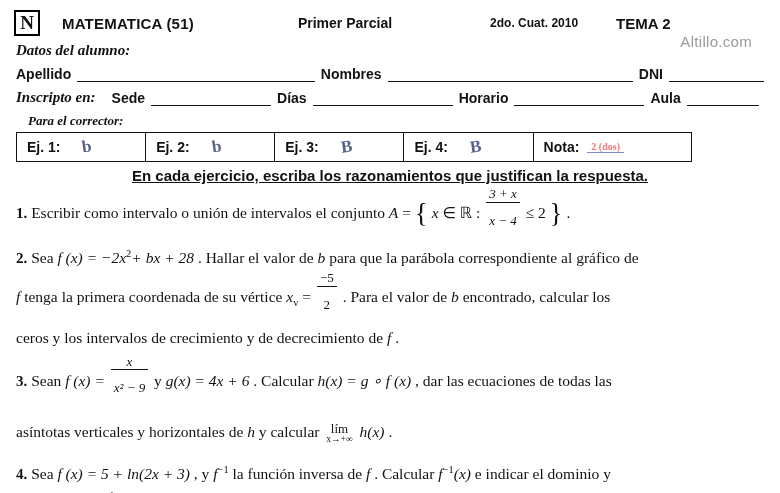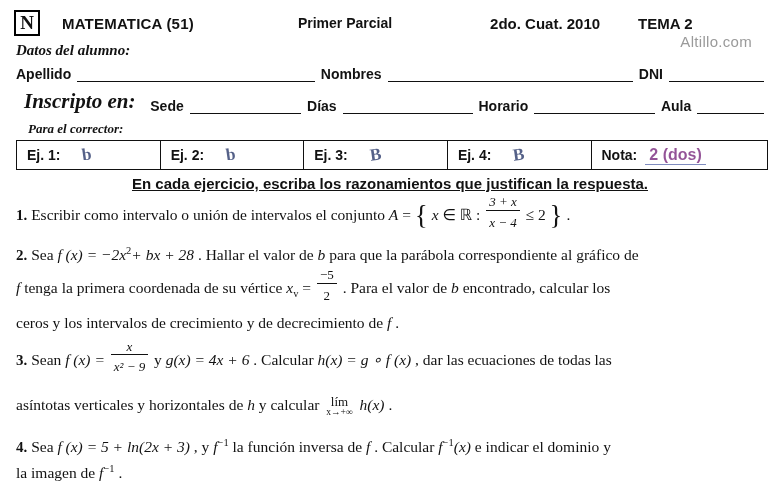--- a/index.html
+++ b/index.html
@@ -47,21 +47,21 @@
   }
   .hdr-center {
     font-family: "Liberation Sans", sans-serif;
     font-weight: bold;
     font-size: 14px;
     margin-left: 104px;
   }
   .hdr-date {
     font-family: "Liberation Sans", sans-serif;
     font-weight: bold;
-    font-size: 15px;
+    font-size: 12px;
     margin-left: 98px;
   }
   .hdr-tema {
     font-family: "Liberation Sans", sans-serif;
     font-weight: bold;
     font-size: 15px;
     margin-left: 38px;
   }
 
   .watermark {
@@ -84,38 +84,38 @@
     margin: 4px 0 4px 6px;
   }
   .field-row {
     display: flex;
     align-items: flex-end;
     margin: 7px 0 0 6px;
     font-size: 15px;
     font-weight: bold;
   }
   .field-row .lbl { font-family: "Liberation Sans", sans-serif; font-size: 14px; font-weight: bold; white-space: nowrap;}
-  .field-row .lbl.italic { font-family: "Liberation Serif", serif; font-style: italic; font-size: 21px; margin-left: 8px;}
+  .field-row .lbl.italic { font-family: "Liberation Serif", serif; font-style: italic; font-size: 15px;}
   .rule { border-bottom: 1.6px solid #111; height: 14px; margin: 0 6px; }
 
   .para-corrector {
     font-family: "Liberation Serif", serif;
     font-style: italic;
     font-weight: bold;
     font-size: 13px;
     margin: 7px 0 3px 18px;
   }
 
   
   .grade-table {
     display: flex;
     border: 1.6px solid #111;
     height: 30px;
     margin: 0 6px 0 6px;
-    width: 752px;
+    width: 676px;
   }
   .grade-cell {
     border-right: 1.6px solid #111;
     position: relative;
     display: flex;
     align-items: center;
     padding-left: 10px;
     font-family: "Liberation Sans", sans-serif;
     font-weight: bold;
     font-size: 14px;
@@ -125,23 +125,23 @@
   .c5 { width: 176px; }
   .ink {
     font-family: "Liberation Serif", serif;
     color: #2b3a6b;
     font-size: 17px;
     margin-left: 22px;
     transform: rotate(-8deg);
     opacity: .8;
   }
   .ink-nota {
-    font-family: Liberation Sans, sans-serif;
-    color: #701a75;
-    font-size: 16px;
+    font-family: Liberation Serif, serif;
+    color: #ef4444;
+    font-size: 10px;
     margin-left: 8px;
     opacity: .75;
     border-bottom: 1px solid #5566aa;
     padding: 0 4px;
   }
 
   .instruccion {
     text-align: center;
     font-family: "Liberation Sans", sans-serif;
     font-weight: bold;
@@ -166,21 +166,21 @@
     display: inline-block;
     vertical-align: middle;
     text-align: center;
     font-size: 13px;
     line-height: 1.12;
     margin: 0 2px;
     position: relative;
     top: -1px;
   }
   .frac .top { display: block; padding: 0 3px; }
-  .frac .bot { display: block; border-top: 1.2px solid #111; padding: 5px 3px; }
+  .frac .bot { display: block; border-top: 1.2px solid #111; padding: 11px 3px; }
   .sup { font-size: 10.5px; vertical-align: super; }
   .sub { font-size: 10.5px; vertical-align: sub; }
   .brace {
     font-size: 27px;
     vertical-align: middle;
     font-family: "Liberation Serif", serif;
     position: relative;
     top: -1px;
   }
   .lim {

